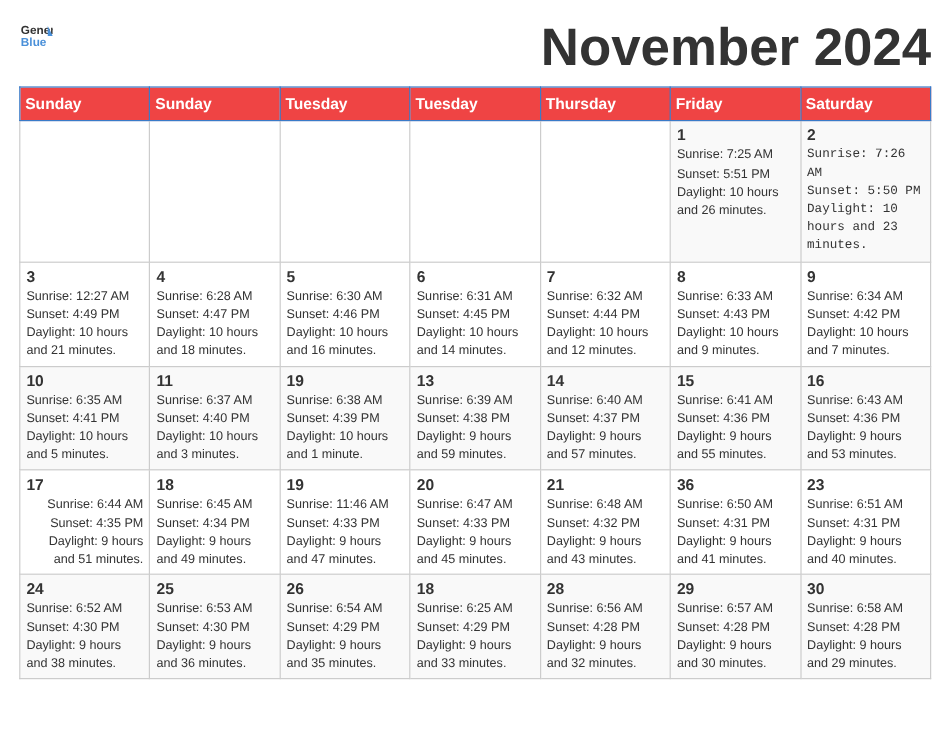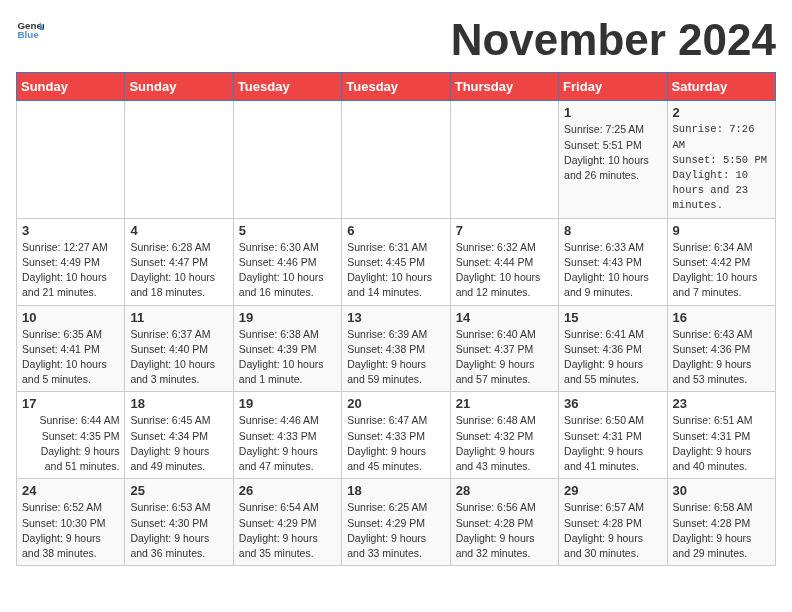--- a/index.html
+++ b/index.html
@@ -223,21 +223,21 @@
 Daylight: 9 hours and 51 minutes.</div>
         </td>
         <td>
           <span class="day-number">18</span>
           <div class="day-info" style="white-space: pre-line;">Sunrise: 6:45 AM
 Sunset: 4:34 PM
 Daylight: 9 hours and 49 minutes.</div>
         </td>
         <td>
           <span class="day-number">19</span>
-          <div class="day-info" style="white-space: pre-line;">Sunrise: 4:46 AM
+          <div class="day-info" style="white-space: pre-line;">Sunrise: 11:46 AM
 Sunset: 4:33 PM
 Daylight: 9 hours and 47 minutes.</div>
         </td>
         <td>
           <span class="day-number">20</span>
           <div class="day-info" style="white-space: pre-line;">Sunrise: 6:47 AM
 Sunset: 4:33 PM
 Daylight: 9 hours and 45 minutes.</div>
         </td>
         <td>
@@ -256,21 +256,21 @@
           <span class="day-number">23</span>
           <div class="day-info" style="white-space: pre-line;">Sunrise: 6:51 AM
 Sunset: 4:31 PM
 Daylight: 9 hours and 40 minutes.</div>
         </td>
       </tr>
       <tr>
         <td>
           <span class="day-number">24</span>
           <div class="day-info" style="white-space: pre-line;">Sunrise: 6:52 AM
-Sunset: 10:30 PM
+Sunset: 4:30 PM
 Daylight: 9 hours and 38 minutes.</div>
         </td>
         <td>
           <span class="day-number">25</span>
           <div class="day-info" style="white-space: pre-line;">Sunrise: 6:53 AM
 Sunset: 4:30 PM
 Daylight: 9 hours and 36 minutes.</div>
         </td>
         <td>
           <span class="day-number">26</span>

